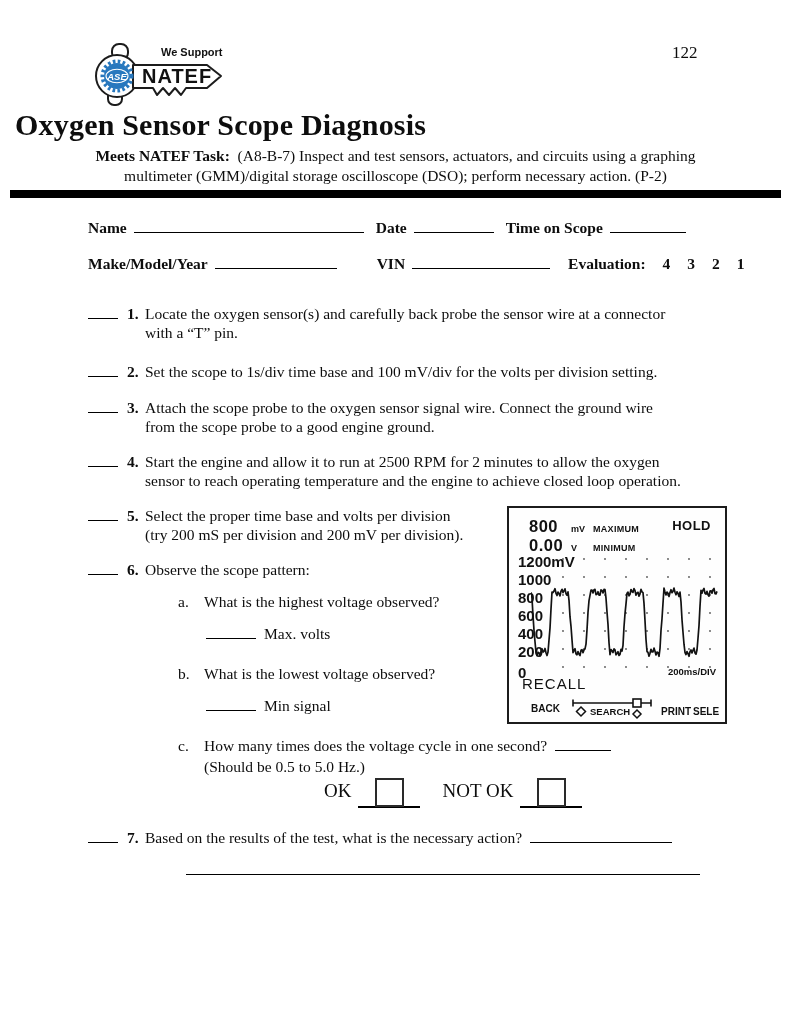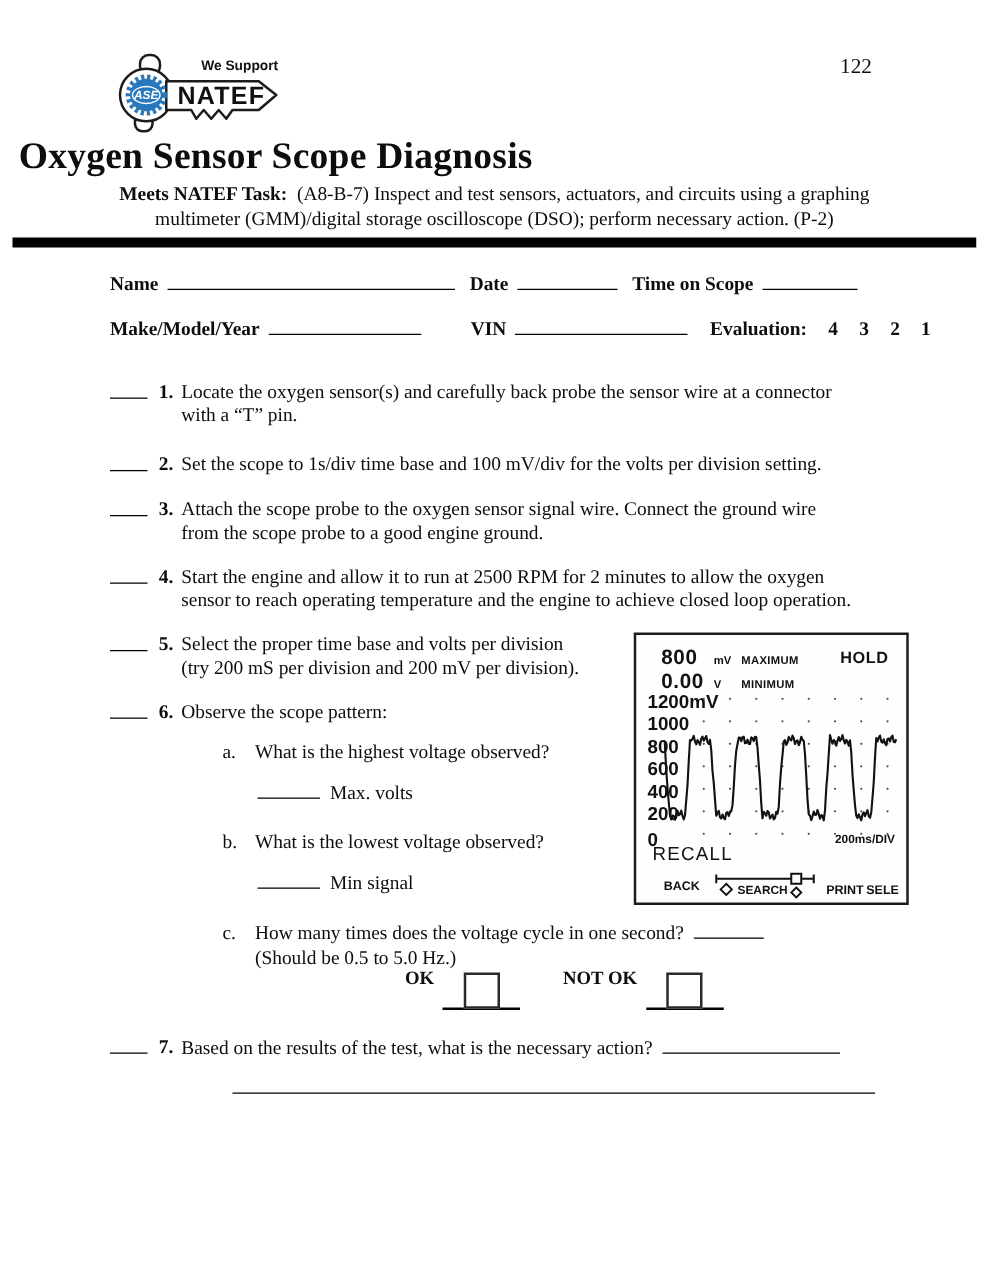--- a/index.html
+++ b/index.html
@@ -23,25 +23,25 @@
   .step .blank{width:30px;margin-right:9px;flex:0 0 auto;}
   .num{font-weight:bold;width:18px;margin-right:0;flex:0 0 auto;}
   .stext{width:580px;}
   .ln{display:block;}
   .sub{position:absolute;left:178px;}
   .slabel{display:inline-block;width:26px;}
   .iblank{display:inline-block;border-bottom:1.6px solid #000;height:14px;vertical-align:baseline;}
   .ansline{position:absolute;}
   .ansline .iblank{width:50px;margin-right:8px;}
   
-  .okrow{position:absolute;display:flex;align-items:flex-start;font-weight:bold;font-size:15px;}
+  .okrow{position:absolute;display:flex;align-items:center;font-weight:normal;font-size:19px;}
   .boxline{display:inline-flex;justify-content:center;align-items:flex-end;width:62px;height:32px;
            border-bottom:2px solid #000;margin-left:7px;}
   .cbox{width:25px;height:25px;border:2.2px solid #2a2a2a;background:#fff;margin-bottom:-1px;}
-  .notok{margin-left:34px;}
+  .notok{margin-left:22px;}
   
   .scope{position:absolute;left:507px;top:506px;width:216px;height:214px;border:2px solid #1c1c1c;
          background:#fefefe;font-family:"Liberation Sans",sans-serif;color:#111;}
   .readout{position:absolute;left:20px;top:8px;width:188px;}
   .rrow{display:flex;align-items:baseline;height:19px;}
   .rval{font-weight:bold;font-size:16.5px;width:42px;letter-spacing:.5px;}
   .runit{font-weight:bold;font-size:9px;width:22px;}
   .rlab{font-weight:bold;font-size:9px;letter-spacing:.3px;}
   .hold{position:absolute;right:14px;top:10px;font-weight:bold;font-size:13px;letter-spacing:.5px;}
   .yl{position:absolute;left:9px;font-weight:bold;font-size:15px;}

